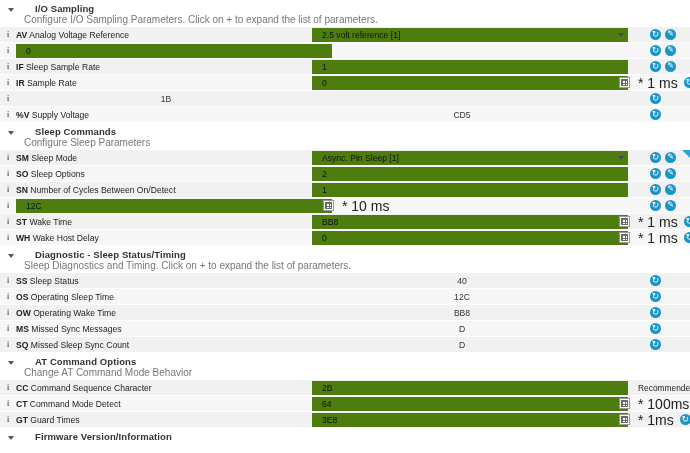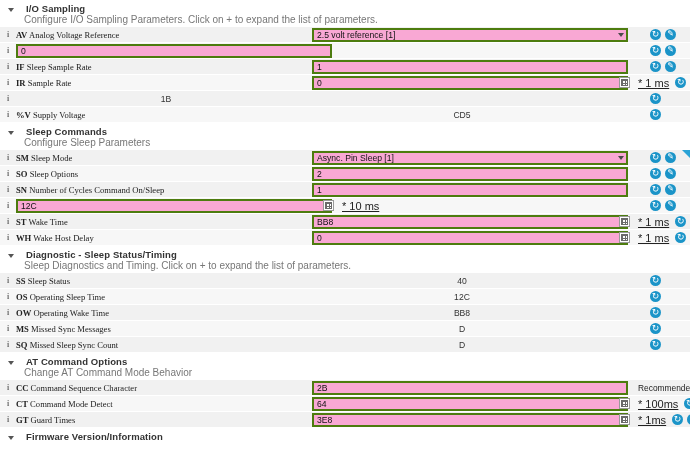--- a/index.html
+++ b/index.html
@@ -31,21 +31,21 @@
     padding: 3px 0 2px 8px;
     background: #ffffff;
   }
   .sec-title {
     font-size: 9.5px;
     font-weight: bold;
     color: #333333;
     letter-spacing: 0.1px;
     display: flex;
     align-items: center;
-    gap: 11px;
+    gap: 20px;
   }
   .caret {
     display: inline-block;
     width: 0;
     height: 0;
     border-left: 3.5px solid transparent;
     border-right: 3.5px solid transparent;
     border-top: 4px solid #555555;
     margin-right: 1px;
     position: relative;
@@ -94,41 +94,40 @@
   .label {
     flex: 0 0 296px;
     width: 296px;
     font-size: 8.6px;
     color: #222222;
     white-space: nowrap;
     overflow: hidden;
     text-overflow: ellipsis;
     padding-right: 0;
     box-sizing: border-box;
-    font-family: Liberation Serif, serif;
   }
   .label .code {
     font-weight: bold;
   }
   .field {
     flex: 0 0 320px;
     width: 320px;
     box-sizing: border-box;
     position: relative;
     height: 14px;
   }
   .field .box {
     position: absolute;
     left: 0;
     top: 0;
     width: 316px;
     height: 14px;
     box-sizing: border-box;
-    background: #f9a8d4;
-    border: 2px solid #4d7c0f;
+    background: #a3a3a3;
+    border: 7px solid #4d7c0f;
     font-size: 8.6px;
     color: #111111;
     line-height: 12px;
     padding: 0 3px;
     display: flex;
     align-items: center;
   }
   .field .box.readonly {
     background: transparent;
     border: 1px solid transparent;
@@ -145,25 +144,24 @@
     right: 8px;
     top: 5px;
     width: 0;
     height: 0;
     border-left: 3px solid transparent;
     border-right: 3px solid transparent;
     border-top: 4px solid #4a4a4a;
   }
   .unit {
     flex: 0 0 auto;
-    font-size: 11px;
+    font-size: 14px;
     color: #222222;
     padding-left: 6px;
     white-space: nowrap;
-    text-decoration: underline;
   }
   .reco {
     flex: 0 0 auto;
     font-size: 8.4px;
     color: #222222;
     padding-left: 6px;
     white-space: nowrap;
   }
   .spacer {
     flex: 1 1 auto;
@@ -416,21 +414,21 @@
               <span class="ico refresh"></span>
               <span class="ico write"></span>
             </div>
           </div>
         </div>
         <div class="row-wrap">
           <div class="row alt">
             <div class="gutter">
               <span class="info-icon">i</span>
             </div>
-            <div class="label"><span class="code">SN</span> <span>Number of Cycles Command On/Sleep</span></div>
+            <div class="label"><span class="code">SN</span> <span>Number of Cycles Between On/Detect</span></div>
             <div class="field">
               <div class="box">
                 <span>1</span>
               </div>
             </div>
             <div class="spacer"></div>
             <div class="actions">
               <span class="ico refresh"></span>
               <span class="ico write"></span>
             </div>

